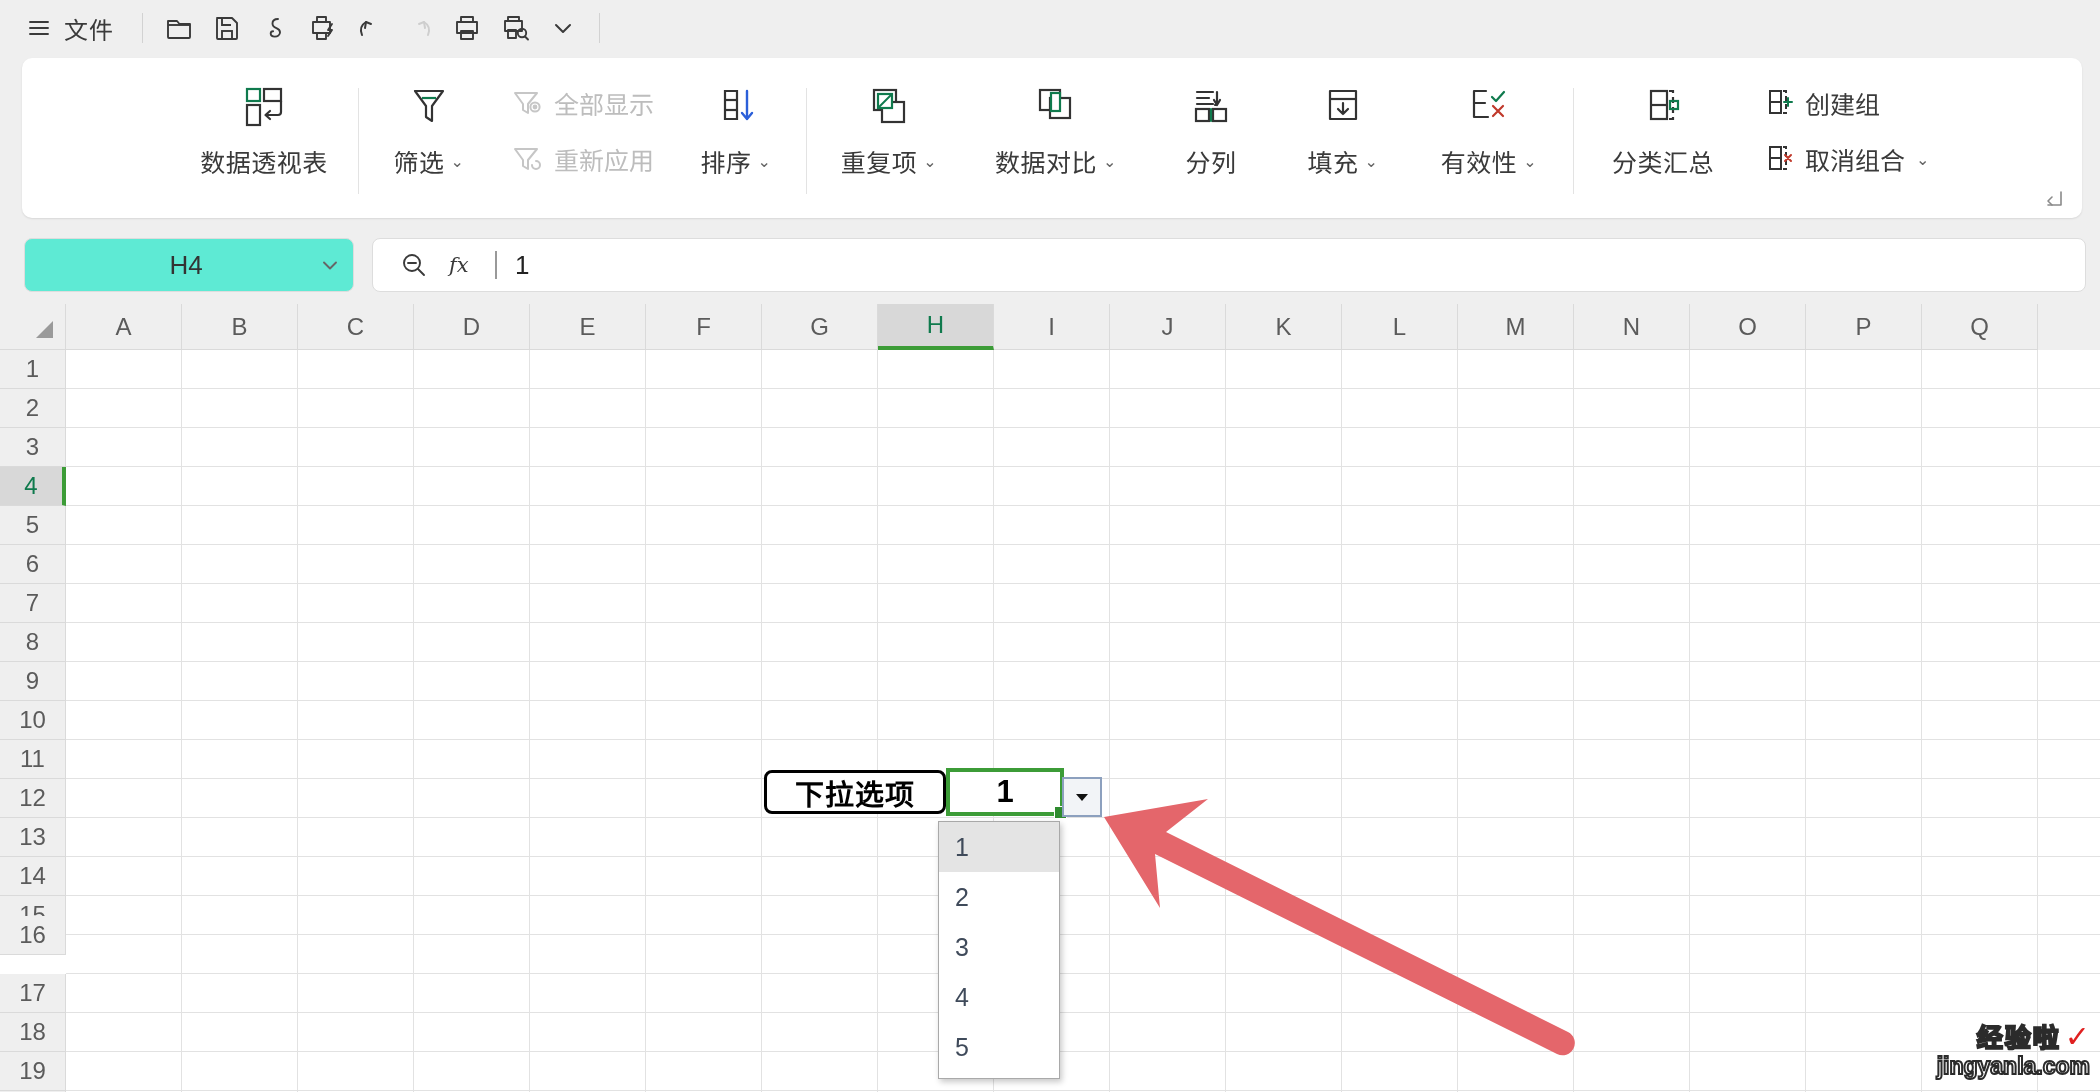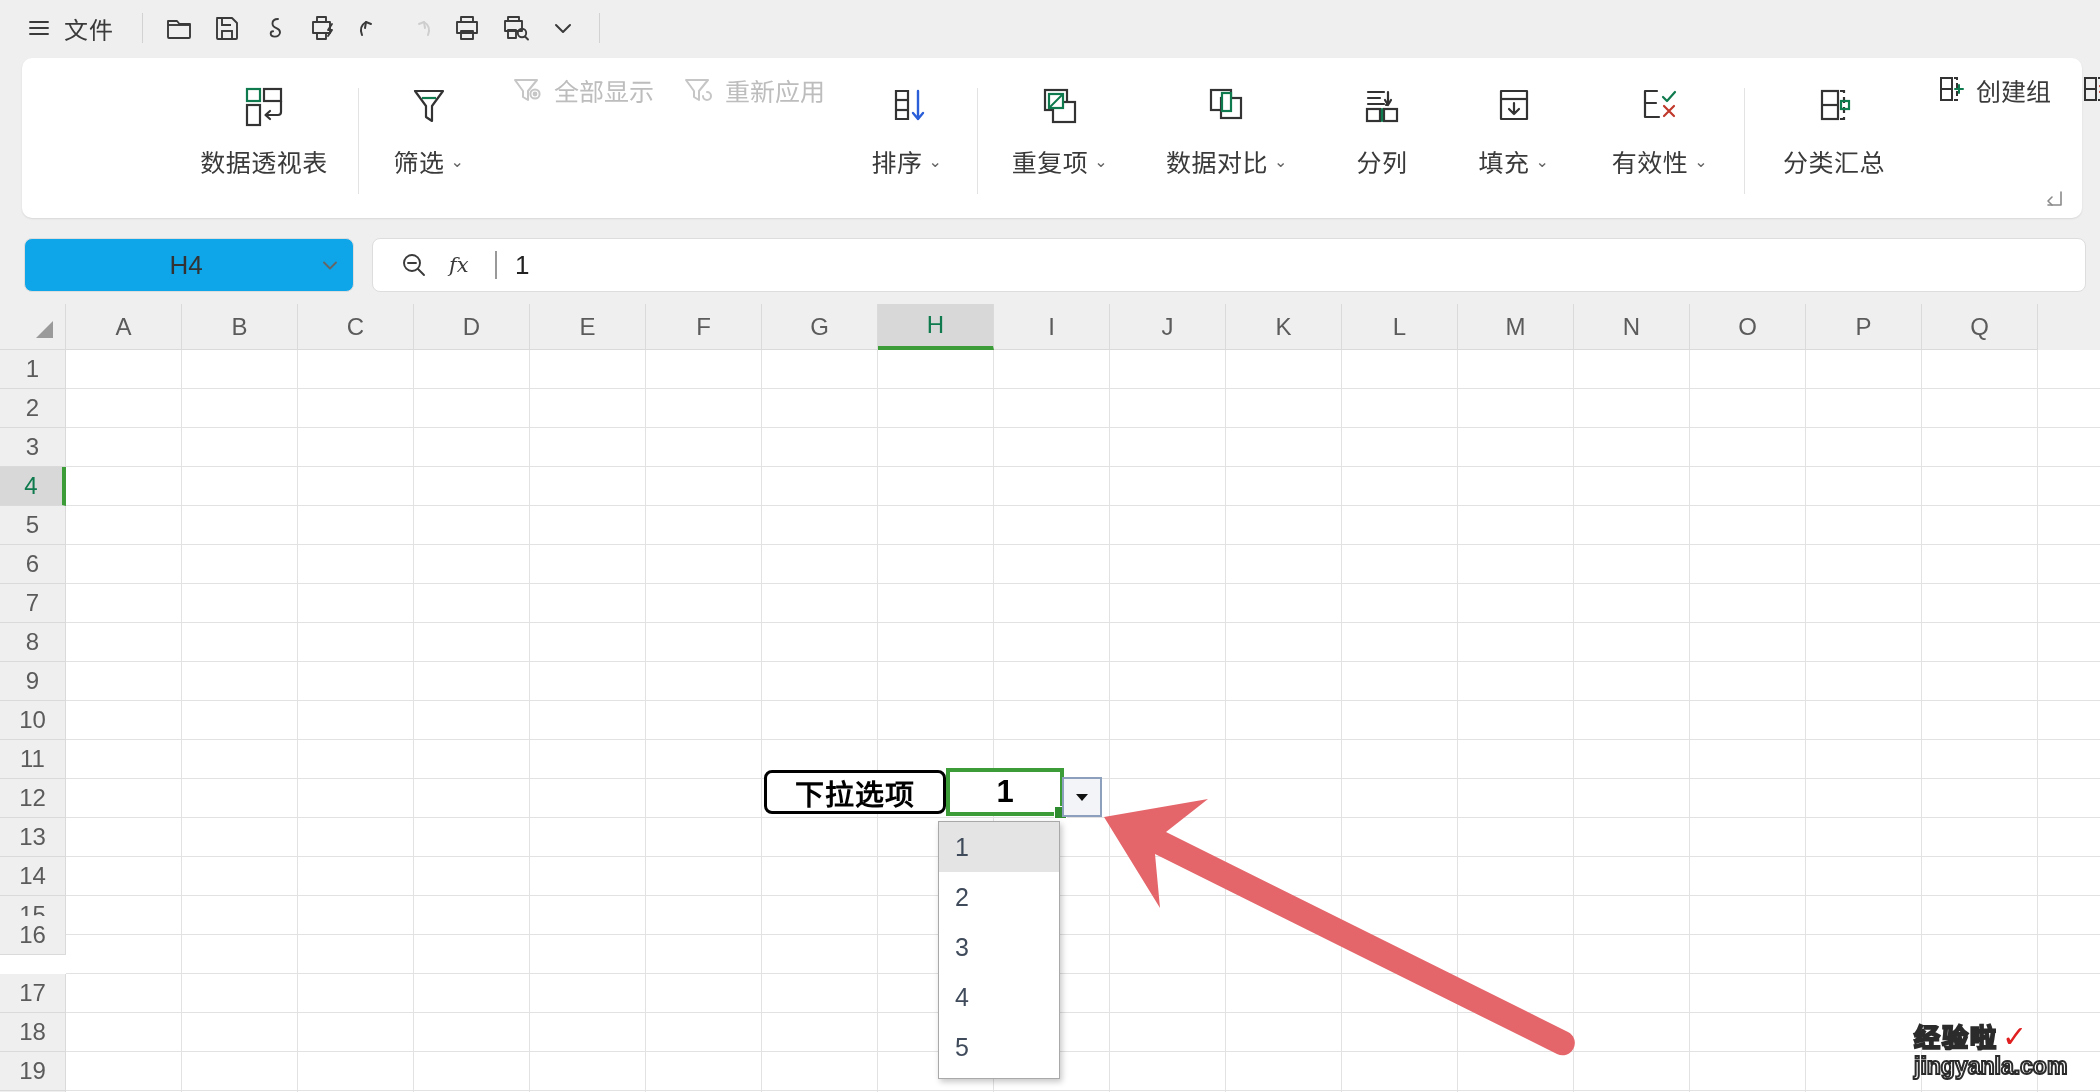--- a/index.html
+++ b/index.html
@@ -47,36 +47,36 @@
   
   .bigbtn{
     width:168px; height:134px; display:flex; flex-direction:column;
     align-items:center; justify-content:center; gap:12px; cursor:pointer; border-radius:6px;
   }
   .bigbtn .glabel{ font-size:25px; color:#3a3a3a; display:flex; align-items:center; gap:4px; letter-spacing:.5px;}
   .bigbtn.narrow{ width:132px;text-align:right; }
   .bigbtn.wide{ width:180px; }
 
   
-  .stack{ display:flex; flex-direction:row; justify-content:center; height:134px; gap:4px; padding:0 4px;}
+  .stack{ display:flex; flex-direction:column; justify-content:center; height:134px; gap:4px; padding:0 4px;}
   .srow{
     display:flex; align-items:center; gap:9px; height:52px; padding:0 12px;
     border-radius:6px; cursor:pointer; font-size:25px; color:#3a3a3a; white-space:nowrap;
   }
   .srow.dis{ color:#BDBDBD; cursor:default;}
   .caret{ font-size:16px; color:#666; margin-left:2px;}
   .launcher{
     position:absolute; right:16px; bottom:8px; font-size:20px; color:#8a8a8a; cursor:pointer;
   }
 
   
   .fbar{ position:absolute; left:0; top:228px; width:2100px; height:76px; background:#EFEFEF;}
   .namebox{
     position:absolute; left:24px; top:10px; width:330px; height:54px;
-    background:#0ea5e9; border:1px solid #DDD; border-radius:8px;
+    background:#5eead4; border:1px solid #DDD; border-radius:8px;
     display:flex; align-items:center; justify-content:center; cursor:pointer;
   }
   .namebox .nbtext{ font-size:26px; color:#333; flex:1; text-align:center; padding-left:40px;}
   .namebox .nbcaret{ width:46px; display:flex; align-items:center; justify-content:center; color:#666; font-size:18px;}
   .fxwrap{
     position:absolute; left:372px; top:10px; right:14px; height:54px;
     background:#fff; border:1px solid #DDD; border-radius:8px; display:flex; align-items:center; gap:18px; padding-left:26px;
   }
   .fxwrap .divider{ width:2px; height:28px; background:#999; }
   .fxval{ font-size:26px; color:#222; }
@@ -142,21 +142,21 @@
     font-size:25px; color:#3F4A5A; cursor:pointer;
   }
   .ddopt.hl{ background:#E4E4E4; }
 
   
   .arrowsvg{ position:absolute; left:1060px; top:470px; pointer-events:none; }
 
   
   .wm{
     position:absolute; right:10px; bottom:8px; width:176px; height:62px;
-    text-align:left; pointer-events:none; line-height:1;
+    text-align:right; pointer-events:none; line-height:1;
   }
   .wm .wm1{
     font-size:26px; font-weight:bold; color:#ffffff; letter-spacing:2px;
     -webkit-text-stroke:2px #2b2b2b; text-shadow:0 0 1px #000; display:inline-block;
   }
   .wm .check{ color:#E02020; font-size:30px; font-weight:bold; -webkit-text-stroke:0; margin-left:4px;}
   .wm .wm2{
     font-size:23px; font-weight:bold; color:#ffffff; letter-spacing:0px;
     -webkit-text-stroke:2px #2b2b2b; display:block; margin-top:3px;
   }

